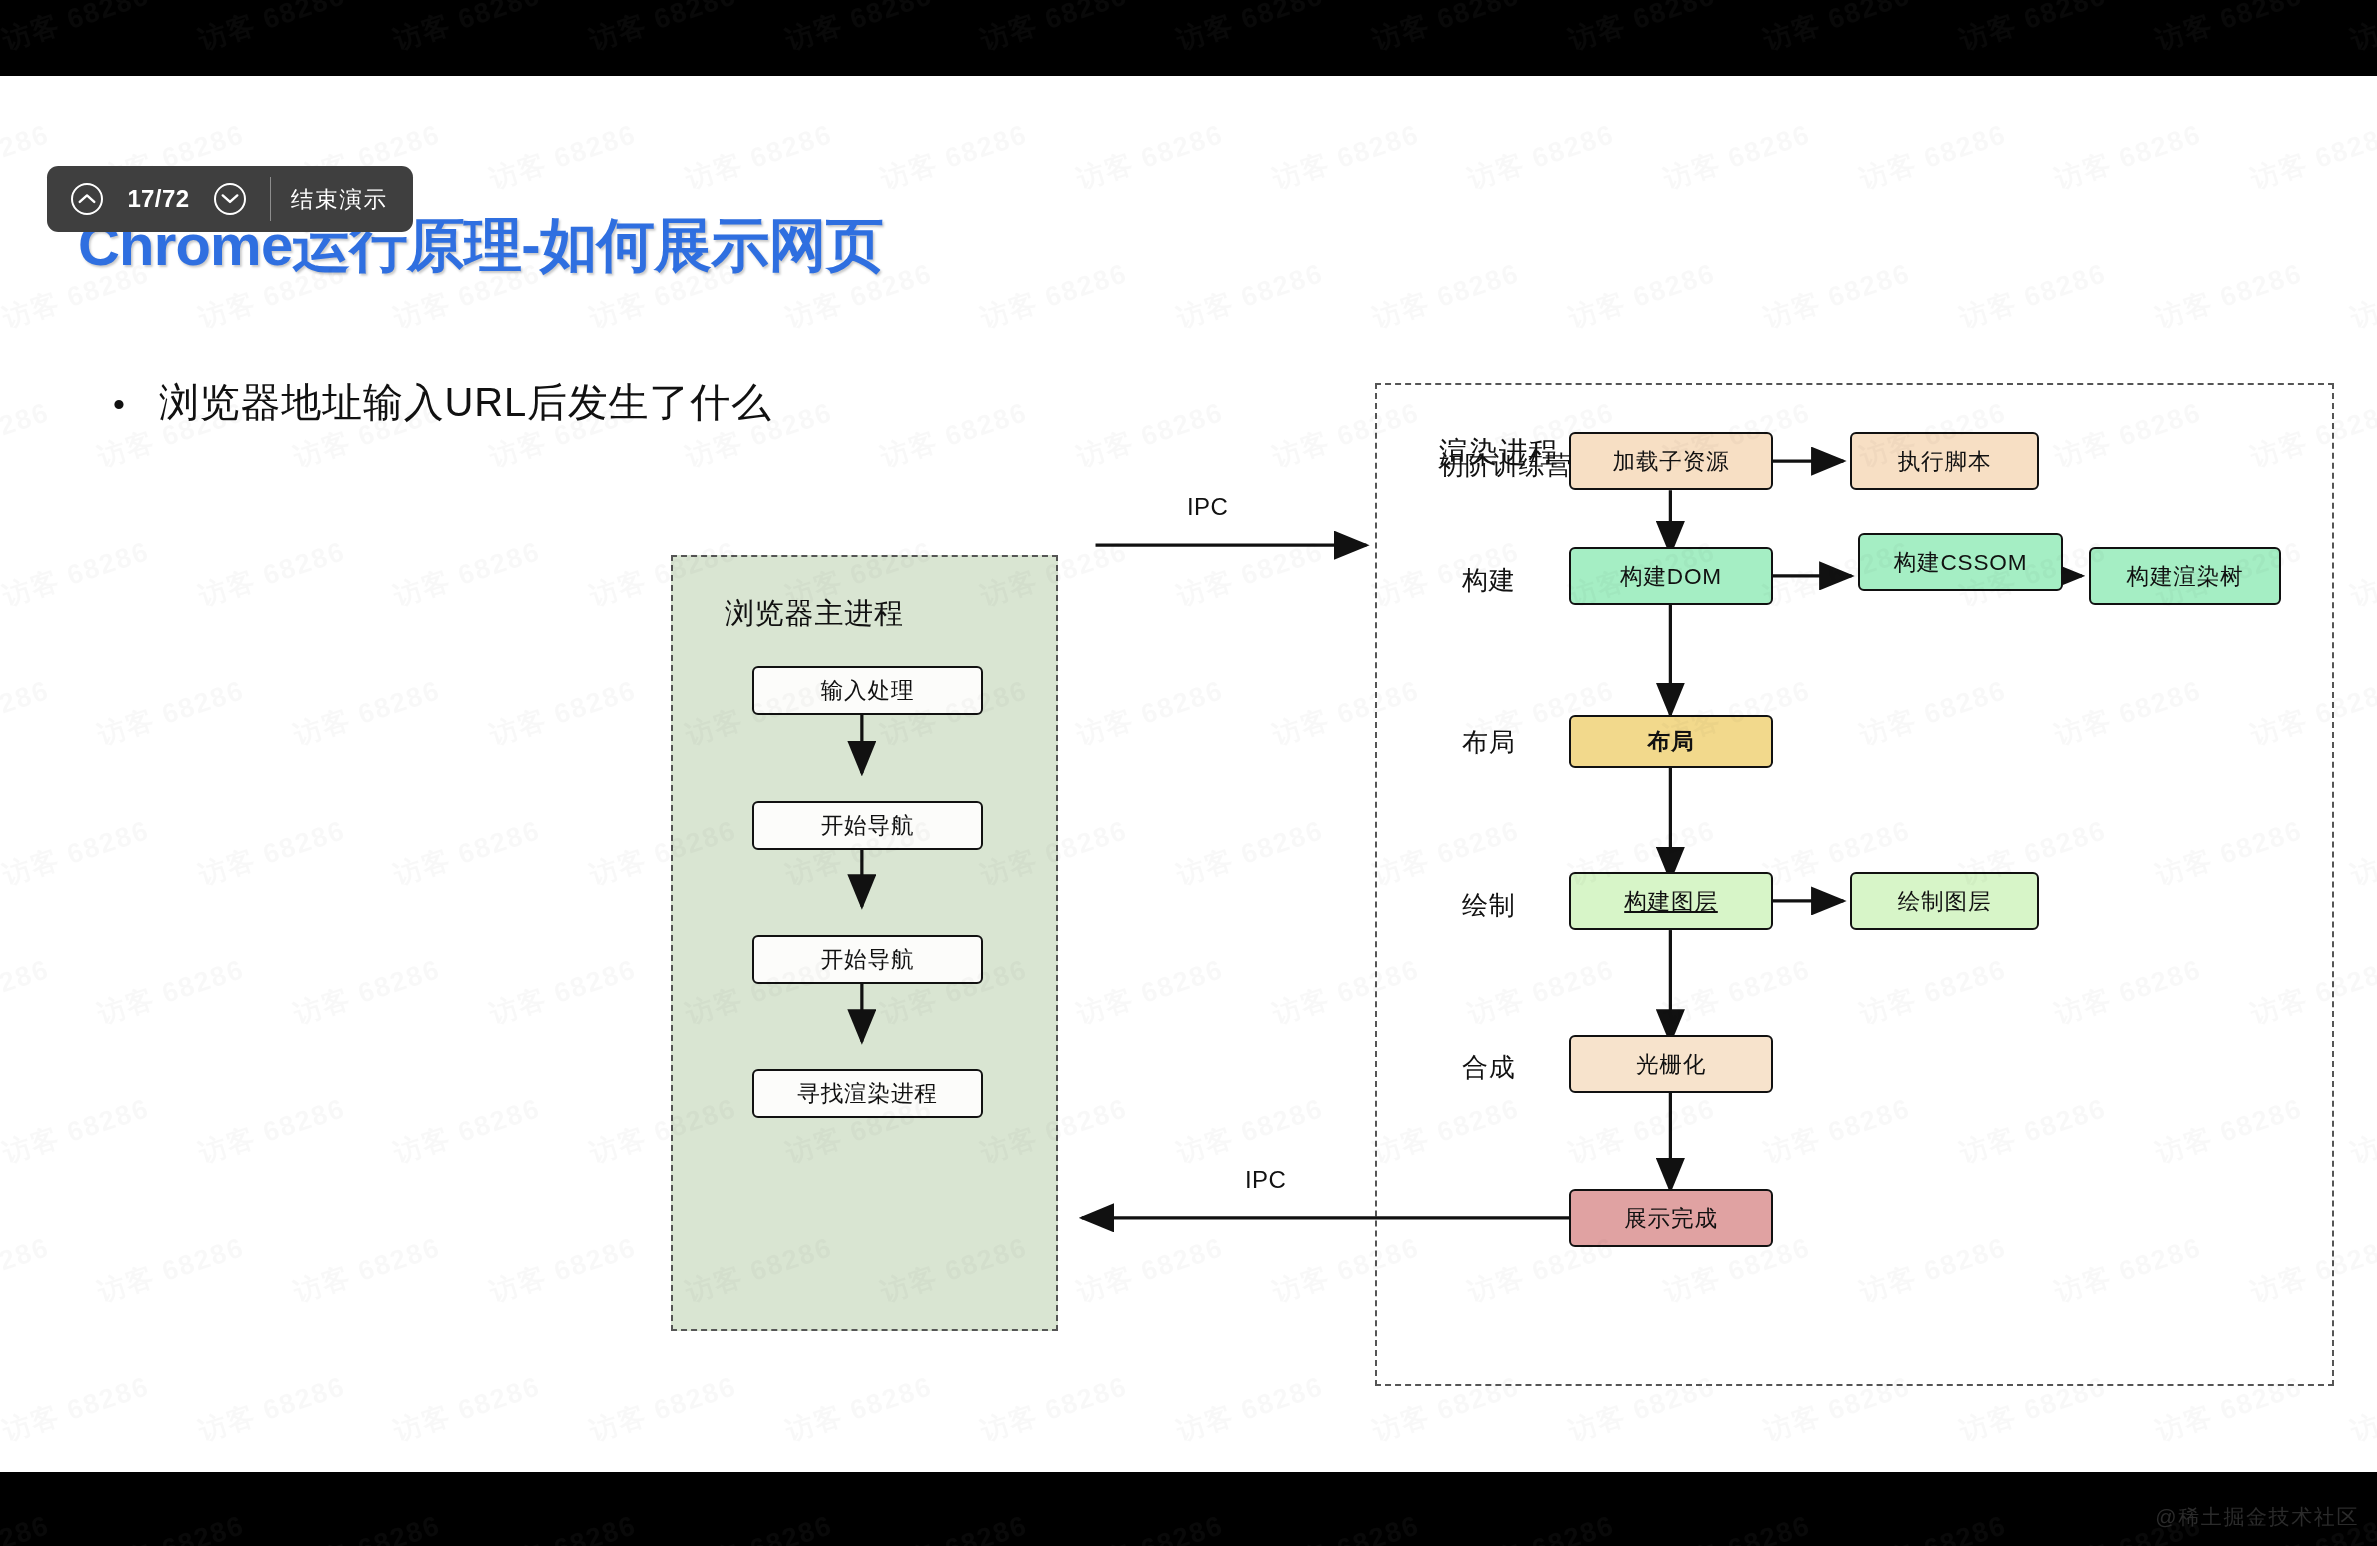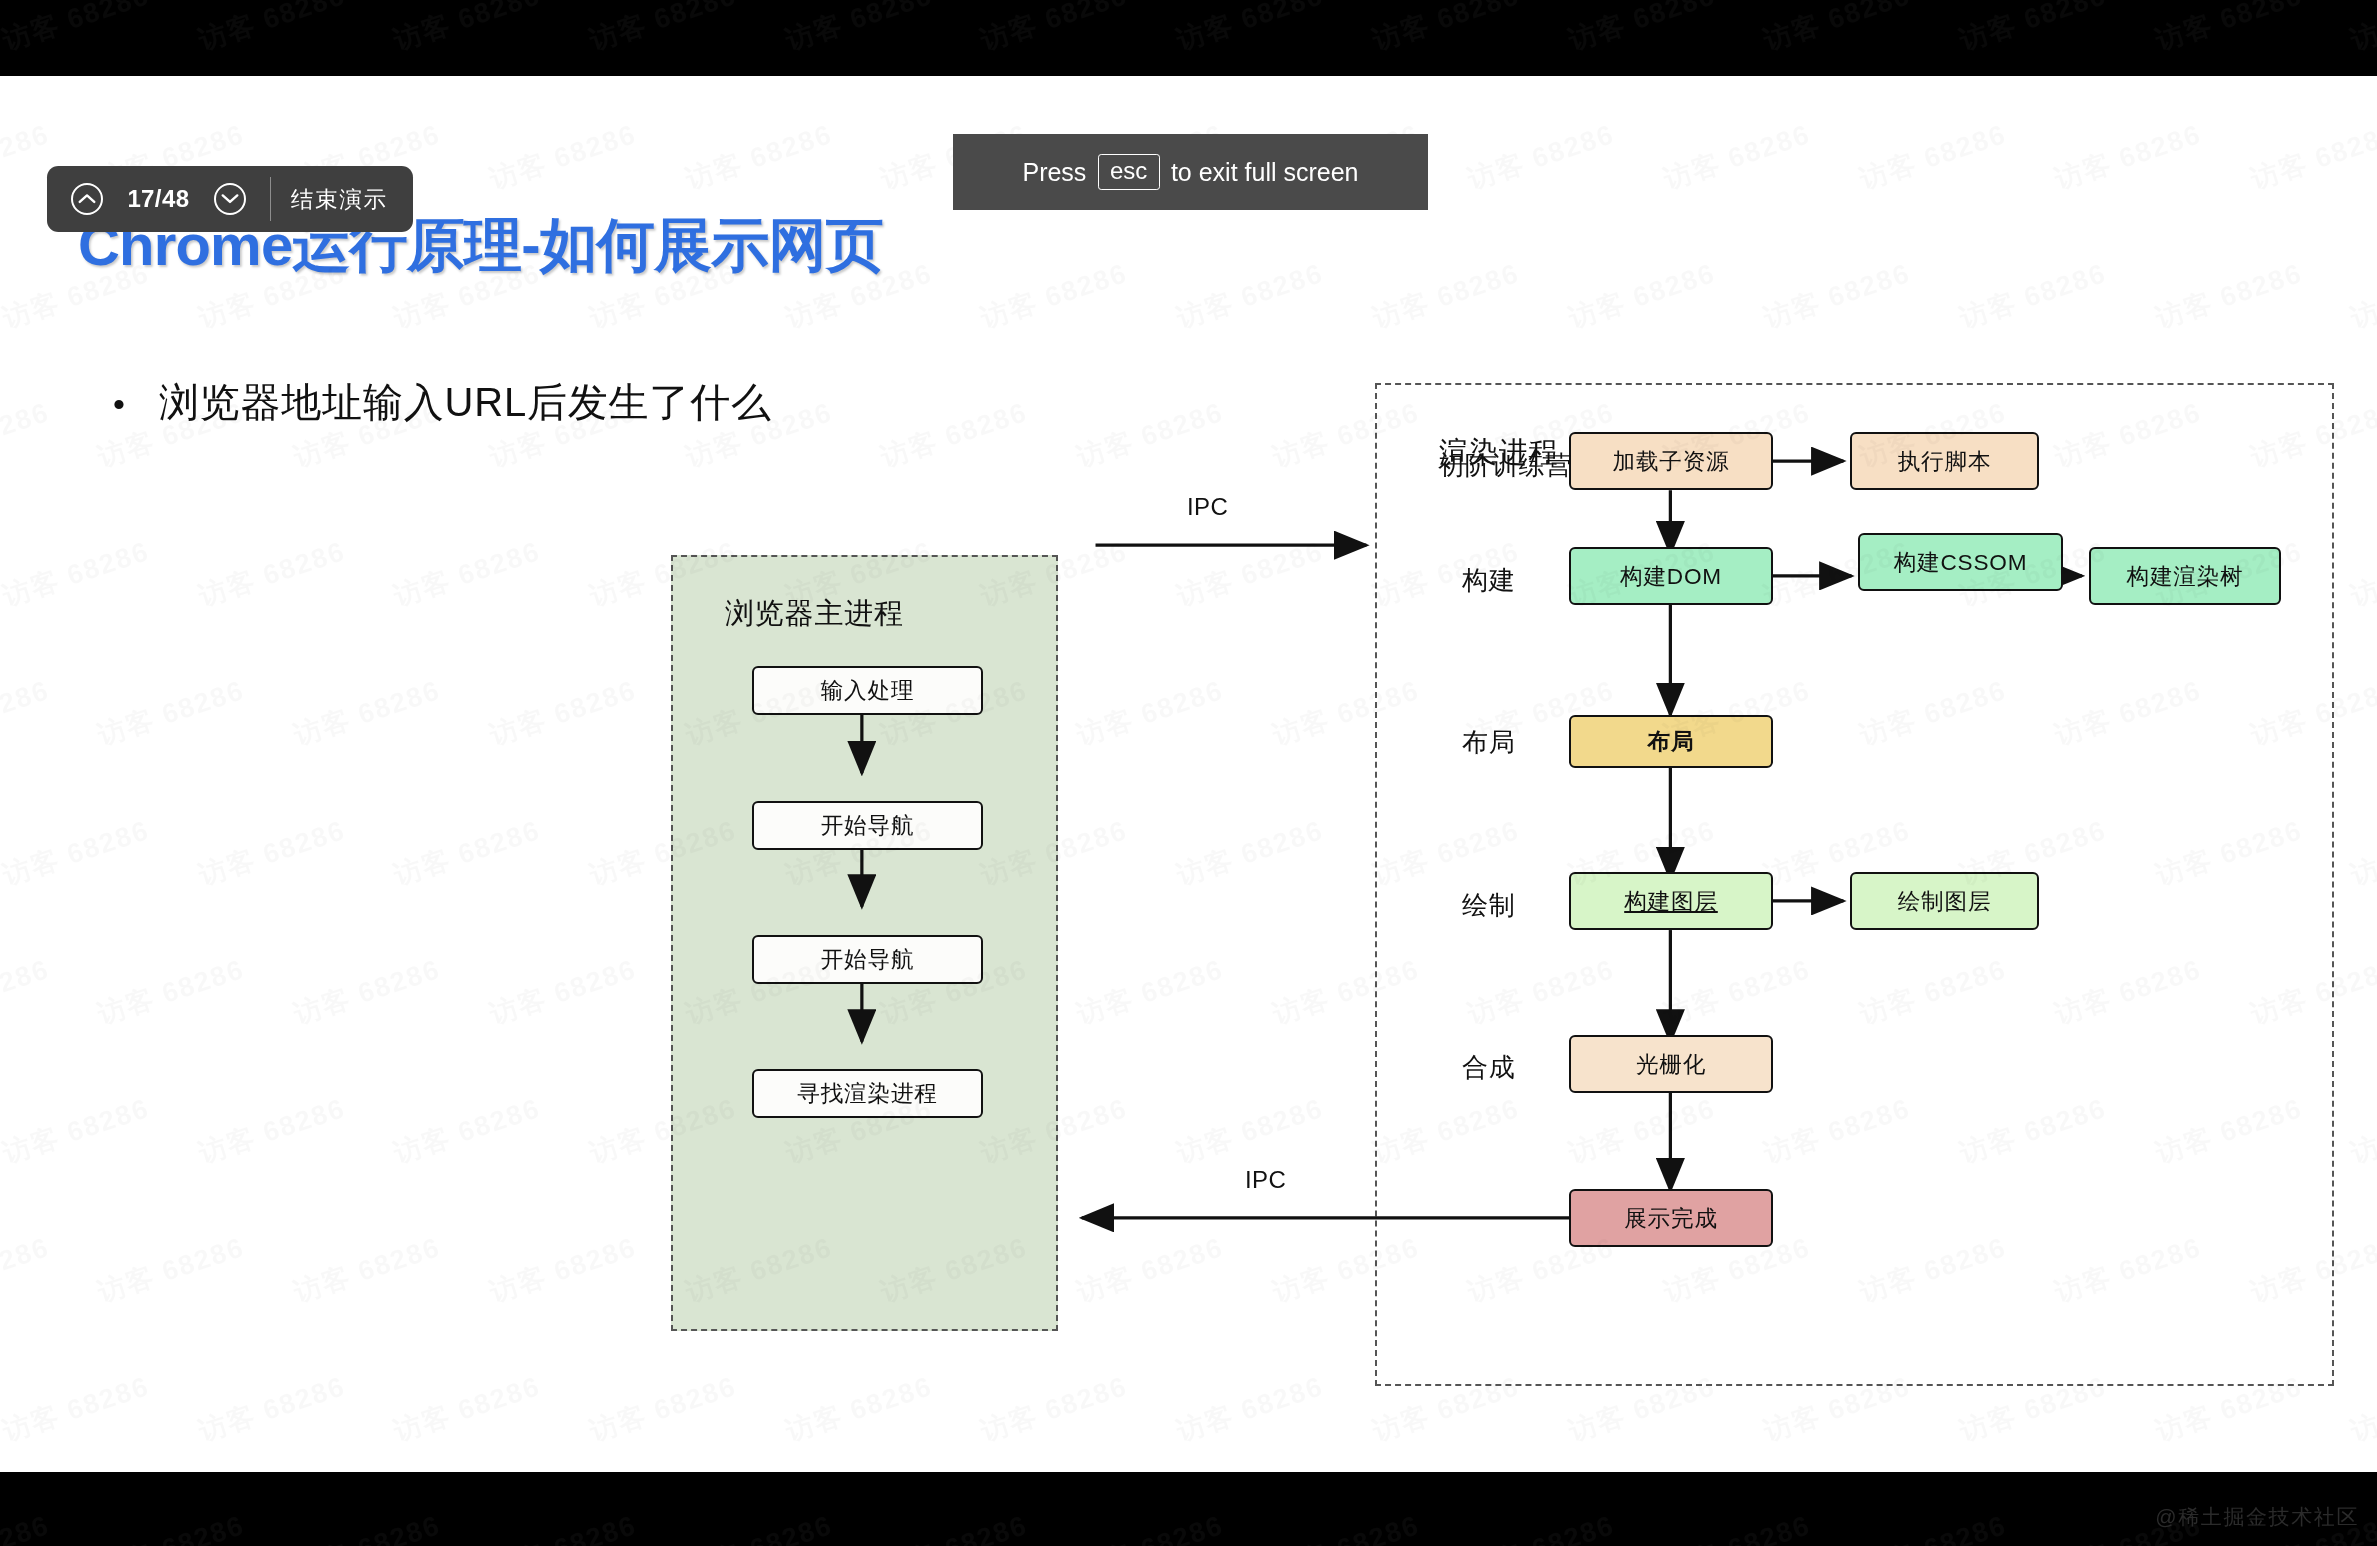--- a/index.html
+++ b/index.html
@@ -230,35 +230,30 @@
     <div class="node" style="left:1569px; top:1113px; width:204px; height:58px; background:#e0a2a2;">展示完成</div>
 
   </div>
 
   <div id="presenter-bar">
     <div class="circ-btn">
       <svg width="18" height="11.3" viewBox="0 0 22 14">
         <path d="M2,11 L11,3 L20,11" fill="none" stroke="#fff" stroke-width="3" stroke-linecap="round" stroke-linejoin="round"></path>
       </svg>
     </div>
-    <span id="page-indicator">17/48</span>
+    <span id="page-indicator">17/72</span>
     <div class="circ-btn">
       <svg width="18" height="11.3" viewBox="0 0 22 14">
         <path d="M2,3 L11,11 L20,3" fill="none" stroke="#fff" stroke-width="3" stroke-linecap="round" stroke-linejoin="round"></path>
       </svg>
     </div>
     <div id="bar-divider"></div>
     <span id="end-show-btn">结束演示</span>
   </div>
 
-  <div id="esc-hint">
-    <span>Press</span>
-    <span id="esc-key">esc</span>
-    <span>to exit full screen</span>
-  </div>
 
   <div class="wm-layer" id="wm-layer">
       <div class="wm" style="left: 0px; top: 0px;">访客 68286</div>
       <div class="wm" style="left: 196px; top: 0px;">访客 68286</div>
       <div class="wm" style="left: 391px; top: 0px;">访客 68286</div>
       <div class="wm" style="left: 587px; top: 0px;">访客 68286</div>
       <div class="wm" style="left: 783px; top: 0px;">访客 68286</div>
       <div class="wm" style="left: 978px; top: 0px;">访客 68286</div>
       <div class="wm" style="left: 1174px; top: 0px;">访客 68286</div>
       <div class="wm" style="left: 1370px; top: 0px;">访客 68286</div>

